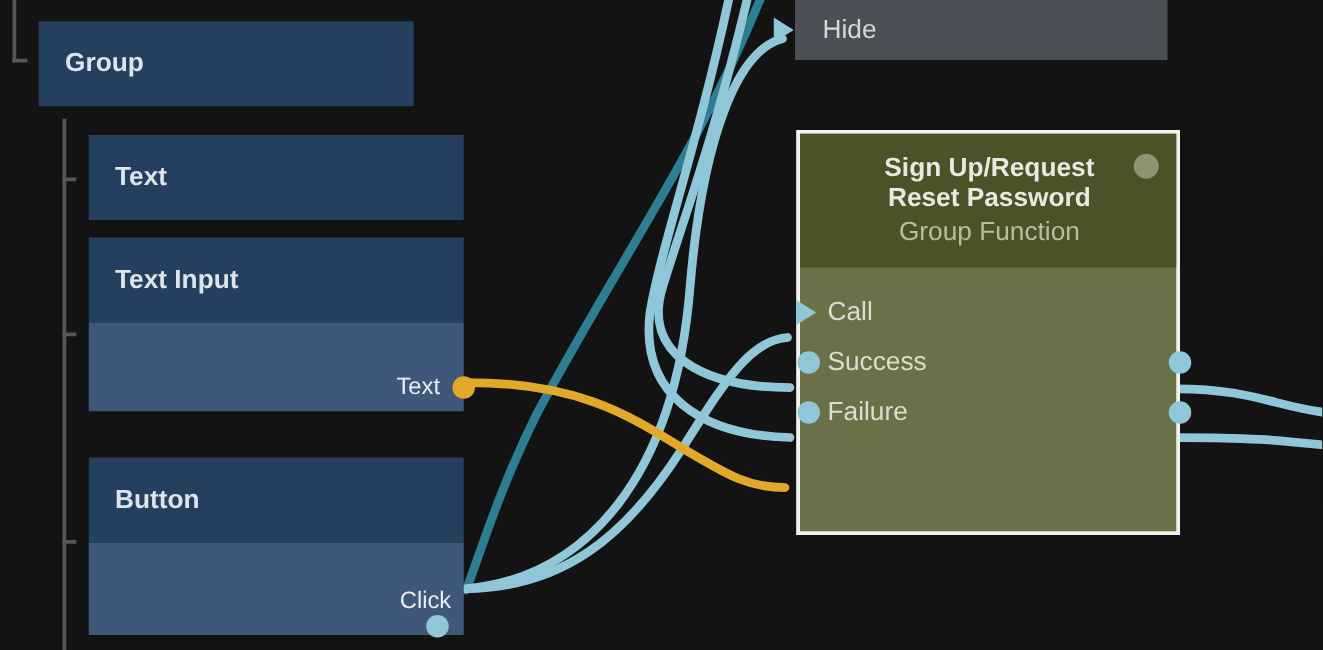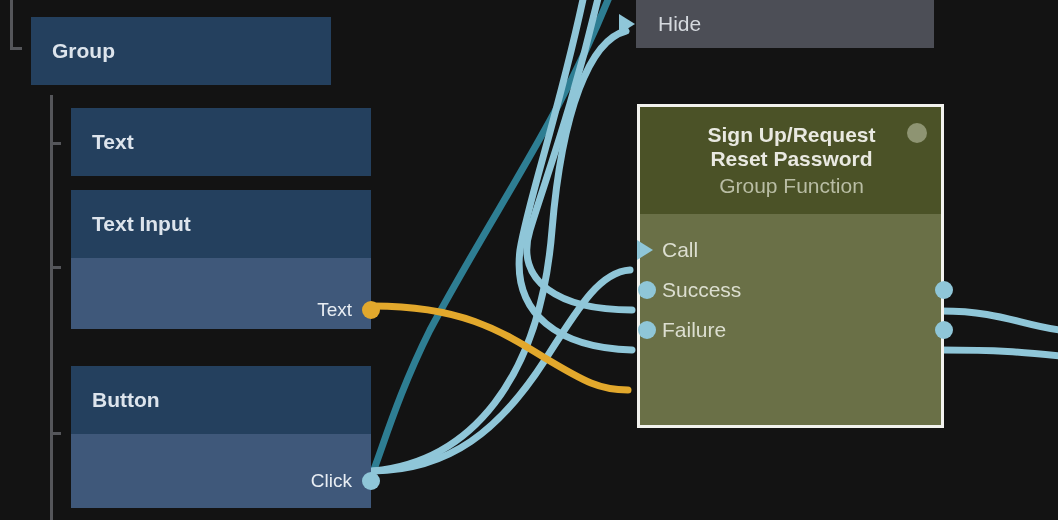--- a/index.html
+++ b/index.html
@@ -229,21 +229,21 @@
         <span class="port-dot orange"></span>
       </div>
     </div>
   </div>
 
   <div class="node node-blue" style="left:71px; top:366px; width:300px; height:142px;">
     <div class="node-header" style="height:68px;text-align:right;">
       <span>Button</span>
     </div>
     <div class="node-body" style="height:74px;">
-      <div class="port-row" style="top:36px; right:0;">
+      <div class="port-row" style="top:36px; right:0;flex-direction:column;">
         <span class="port-label">Click</span>
         <span class="port-dot teal"></span>
       </div>
     </div>
   </div>
 
   <div class="node node-gray" style="left:636px; top:0px; width:298px; height:48px;">
     <span class="hide-arrow tri teal"></span>
     <div class="node-header">
       <span>Hide</span>

